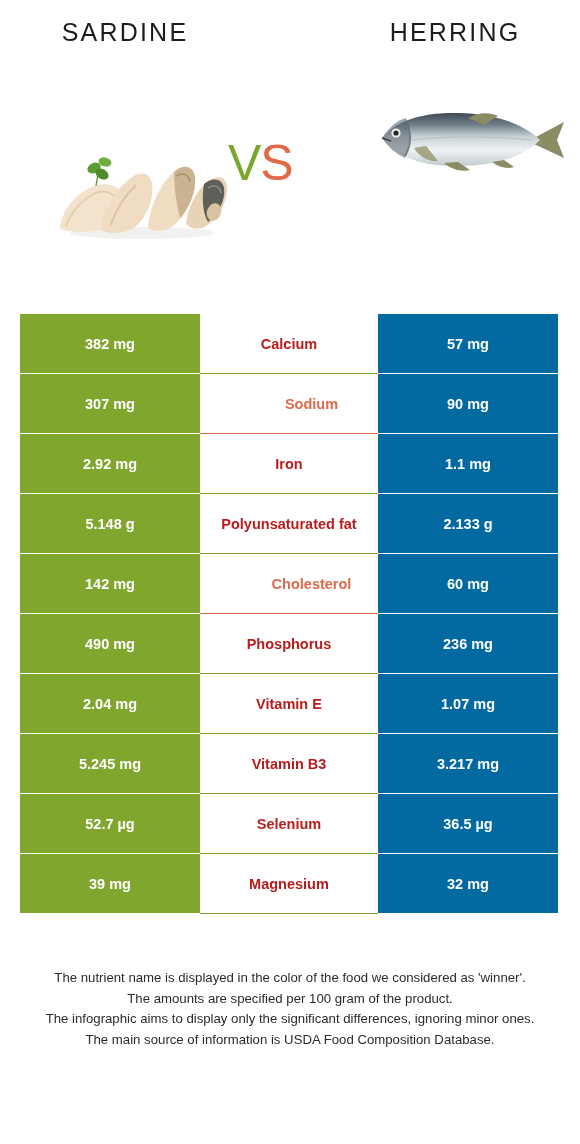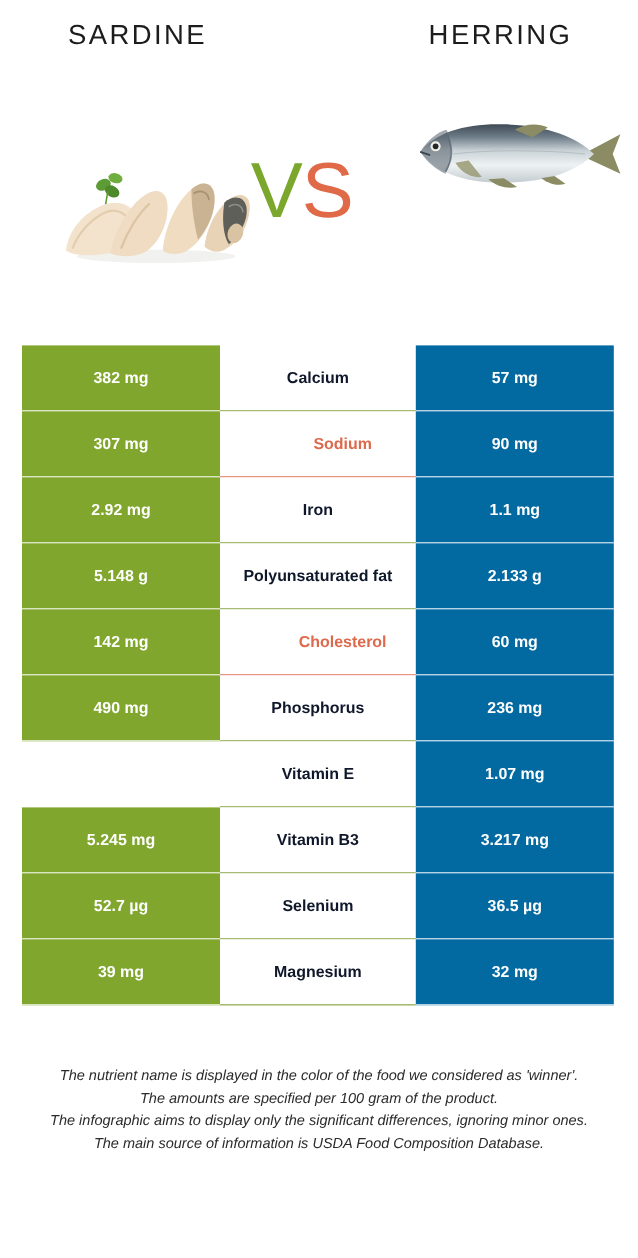--- a/index.html
+++ b/index.html
@@ -32,21 +32,21 @@
     text-align: center;
     white-space: nowrap;
   }
   .title-left  { left: 0;   width: 250px; }
   .title-right { left: 330px; width: 250px; }
 
   .vs {
     position: absolute;
     left: 228px;
     top: 138px;
-    font-size: 71px;
+    font-size: 50px;
     font-weight: 300;
     letter-spacing: -1px;
     line-height: 1;
   }
   .vs .v { color: #7aa72c; }
   .vs .s { color: #e06a47; }
 
   
   .food-left {
     position: absolute;
@@ -98,21 +98,21 @@
     background: #ffffff;
     font-weight: 700;
     font-size: 14.5px;
   }
   .cell-right {
     left: 378px;
     width: 180px;
     background: #0369a1;
     color: #ffffff;
   }
-  .mid-green  { color: #0f172a; }
+  .mid-green  { color: #b91c1c; }
   .mid-orange { color: #dd6a4c; padding-left: 45px; }
 
   
   .divider {
     position: absolute;
     left: 200px;
     width: 178px;
     bottom: 0;
     height: 1px;
   }
@@ -134,21 +134,21 @@
     position: absolute;
     top: 968px;
     left: 0;
     width: 580px;
     text-align: center;
     font-size: 13.2px;
     line-height: 20.5px;
     color: #2b2b2b;
     font-family: "Liberation Sans", sans-serif;
   }
-  .footer div { padding: 0 18px; font-style: italic; }
+  .footer div { padding: 0 18px; }
 </style>
 </head>
 <body>
 
 <div class="header">
 
   <div class="title title-right">HERRING</div>
   <div class="title title-left">SARDINE</div>
 
   <svg class="food-left" viewBox="0 0 180 100">
@@ -259,20 +259,21 @@
     </div>
     <div class="row">
       <div class="cell cell-left">490 mg</div>
       <div class="cell cell-mid mid-green">Phosphorus</div>
       <div class="cell cell-right">236 mg</div>
       <div class="divider div-green"></div>
       <div class="gap gap-left"></div>
       <div class="gap gap-right"></div>
     </div>
     <div class="row">
+      <div class="cell cell-left">2.04 mg</div>
       <div class="cell cell-mid mid-green">Vitamin E</div>
       <div class="cell cell-right">1.07 mg</div>
       <div class="divider div-green"></div>
       <div class="gap gap-left"></div>
       <div class="gap gap-right"></div>
     </div>
     <div class="row">
       <div class="cell cell-left">5.245 mg</div>
       <div class="cell cell-mid mid-green">Vitamin B3</div>
       <div class="cell cell-right">3.217 mg</div>

